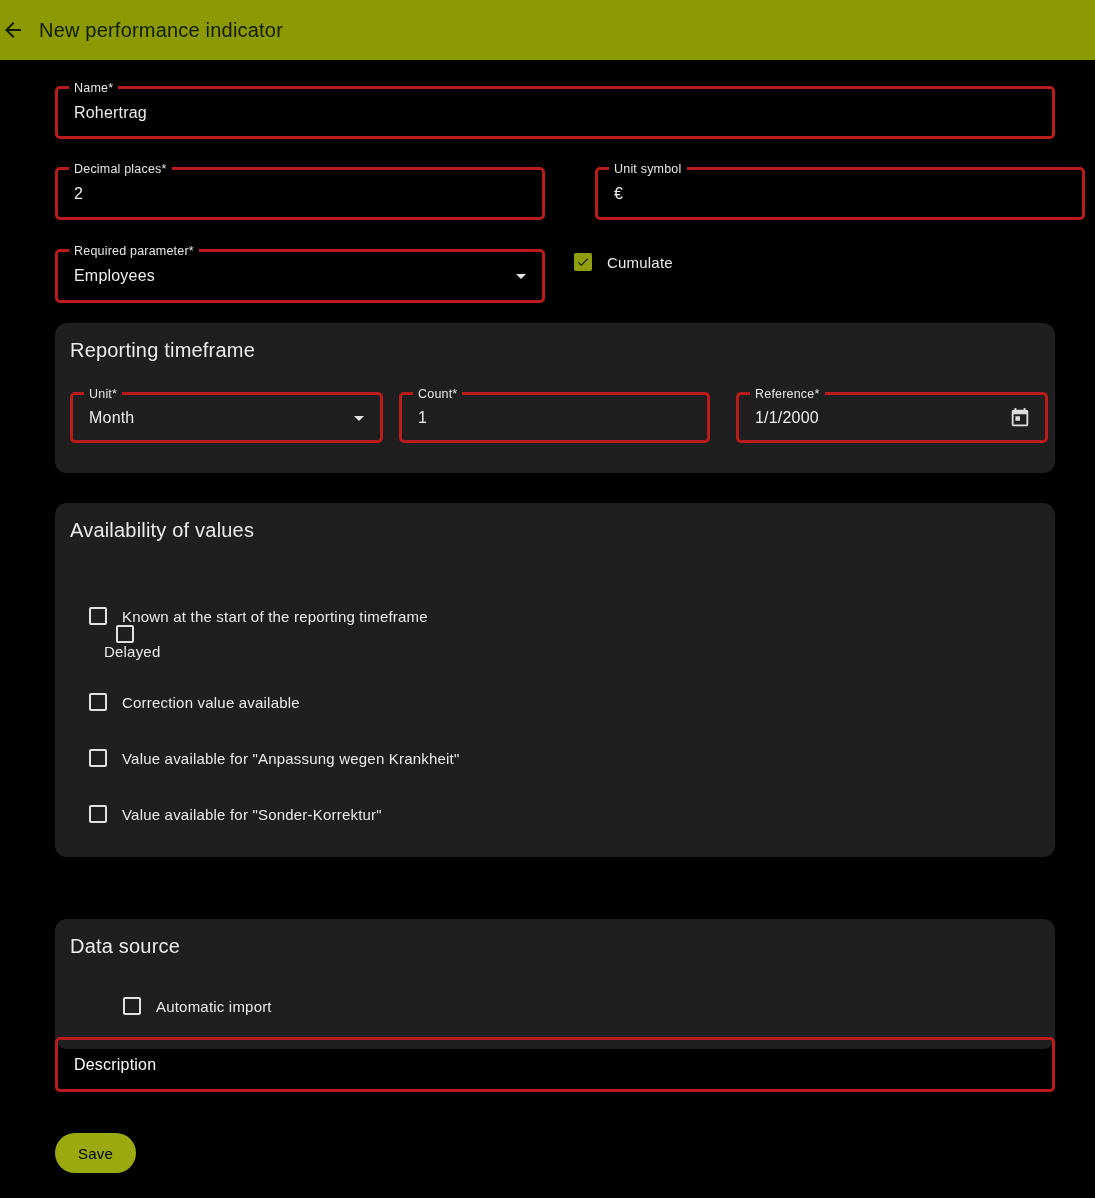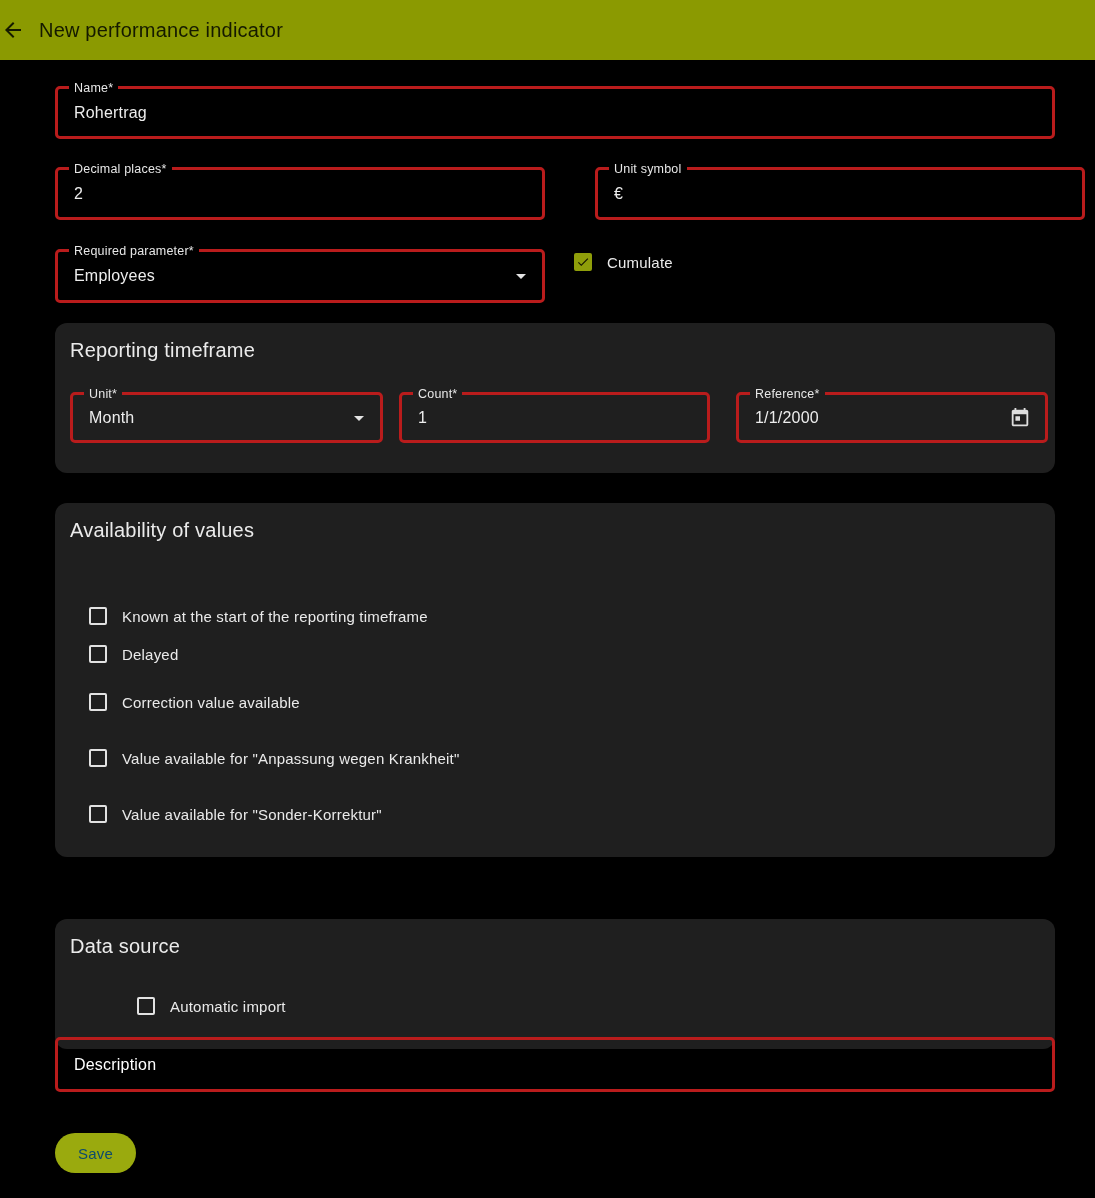--- a/index.html
+++ b/index.html
@@ -83,31 +83,31 @@
   .card-reporting{top:323px;height:150px;}
   .card-availability{top:503px;height:354px;}
   .card-datasource{top:879px;height:130px;margin-top:40px;}
 
   .f-unit{left:15px;top:69px;width:313px;height:51px;}
   .f-count{left:344px;top:69px;width:311px;height:51px;}
   .f-reference{left:673px;top:69px;width:312px;height:51px;margin-left:8px;}
 
   
   .av-0{left:34px;top:62px;margin-top:42px;}
-  .av-1{left:34px;top:142px;}
+  .av-1{left:34px;top:122px;flex-direction:column;}
   .av-2{left:34px;top:190px;}
   .av-3{left:34px;top:246px;}
   .av-4{left:34px;top:302px;}
-  .ds-0{left:34px;top:78px;padding-left:48px;}
+  .ds-0{left:20px;top:78px;padding-left:48px;}
 
   
   .save-btn{
     position:absolute;left:55px;top:1133px;height:40px;min-width:76px;
     padding:0 23px;border:none;border-radius:20px;background:#9aaa0e;
-    color:#0c4a6e;font-size:15px;font-family:"Liberation Sans",sans-serif;
+    color:#000000;font-size:15px;font-family:"Liberation Sans",sans-serif;
     display:flex;align-items:center;justify-content:center;cursor:pointer;
     letter-spacing:.2px;
   }
 </style>
 </head>
 <body>
 
 <header class="appbar">
   <span class="back-btn">
     <svg viewBox="0 0 24 24">

